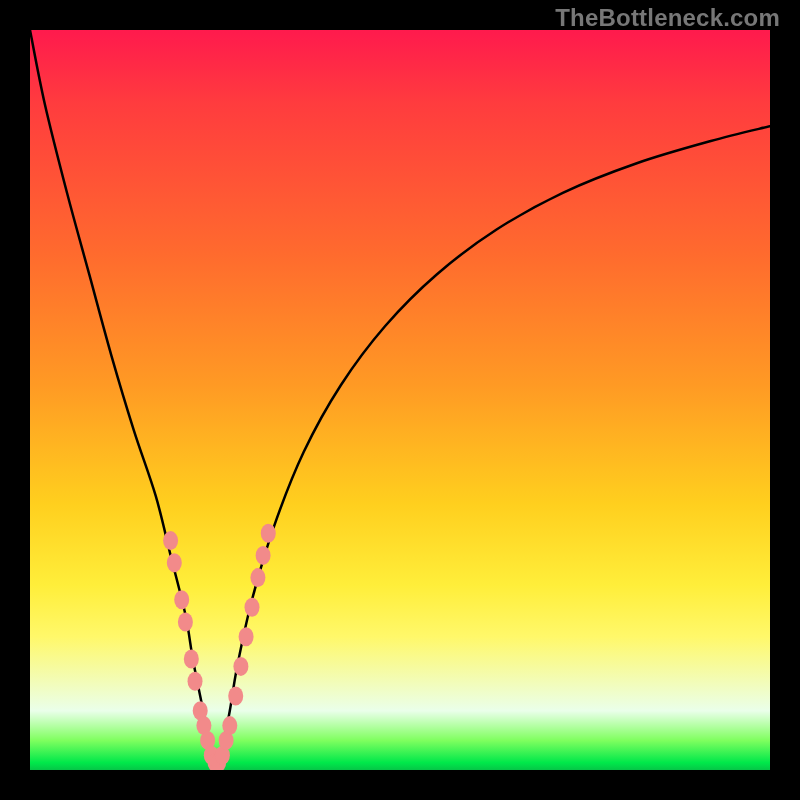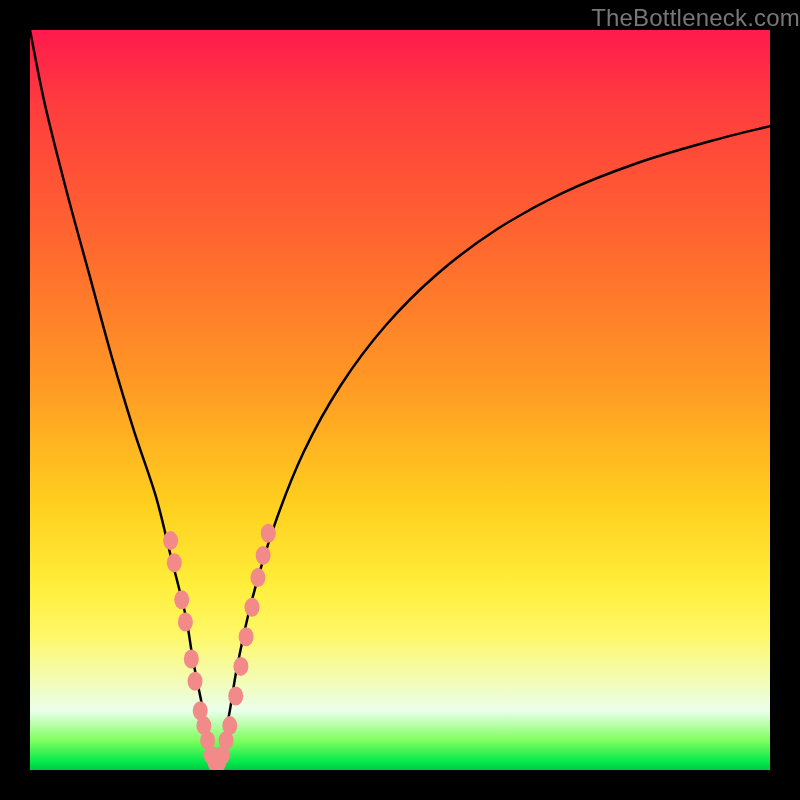--- a/index.html
+++ b/index.html
@@ -48,24 +48,24 @@
   }
   .curve {
     position: absolute;
     left: 0; top: 0;
     width: 740px;
     height: 740px;
   }
   .watermark {
     position: absolute;
     top: 4px;
-    right: 0;
+    right: 20px;
     color: #777;
     font-size: 24px;
-    font-weight: 400;
+    font-weight: 700;
     letter-spacing: 0.2px;
     user-select: none;
   }
 </style>
 </head>
 <body>
 
 <div class="frame">
   <div class="plot">
     <div class="gradient"></div>

